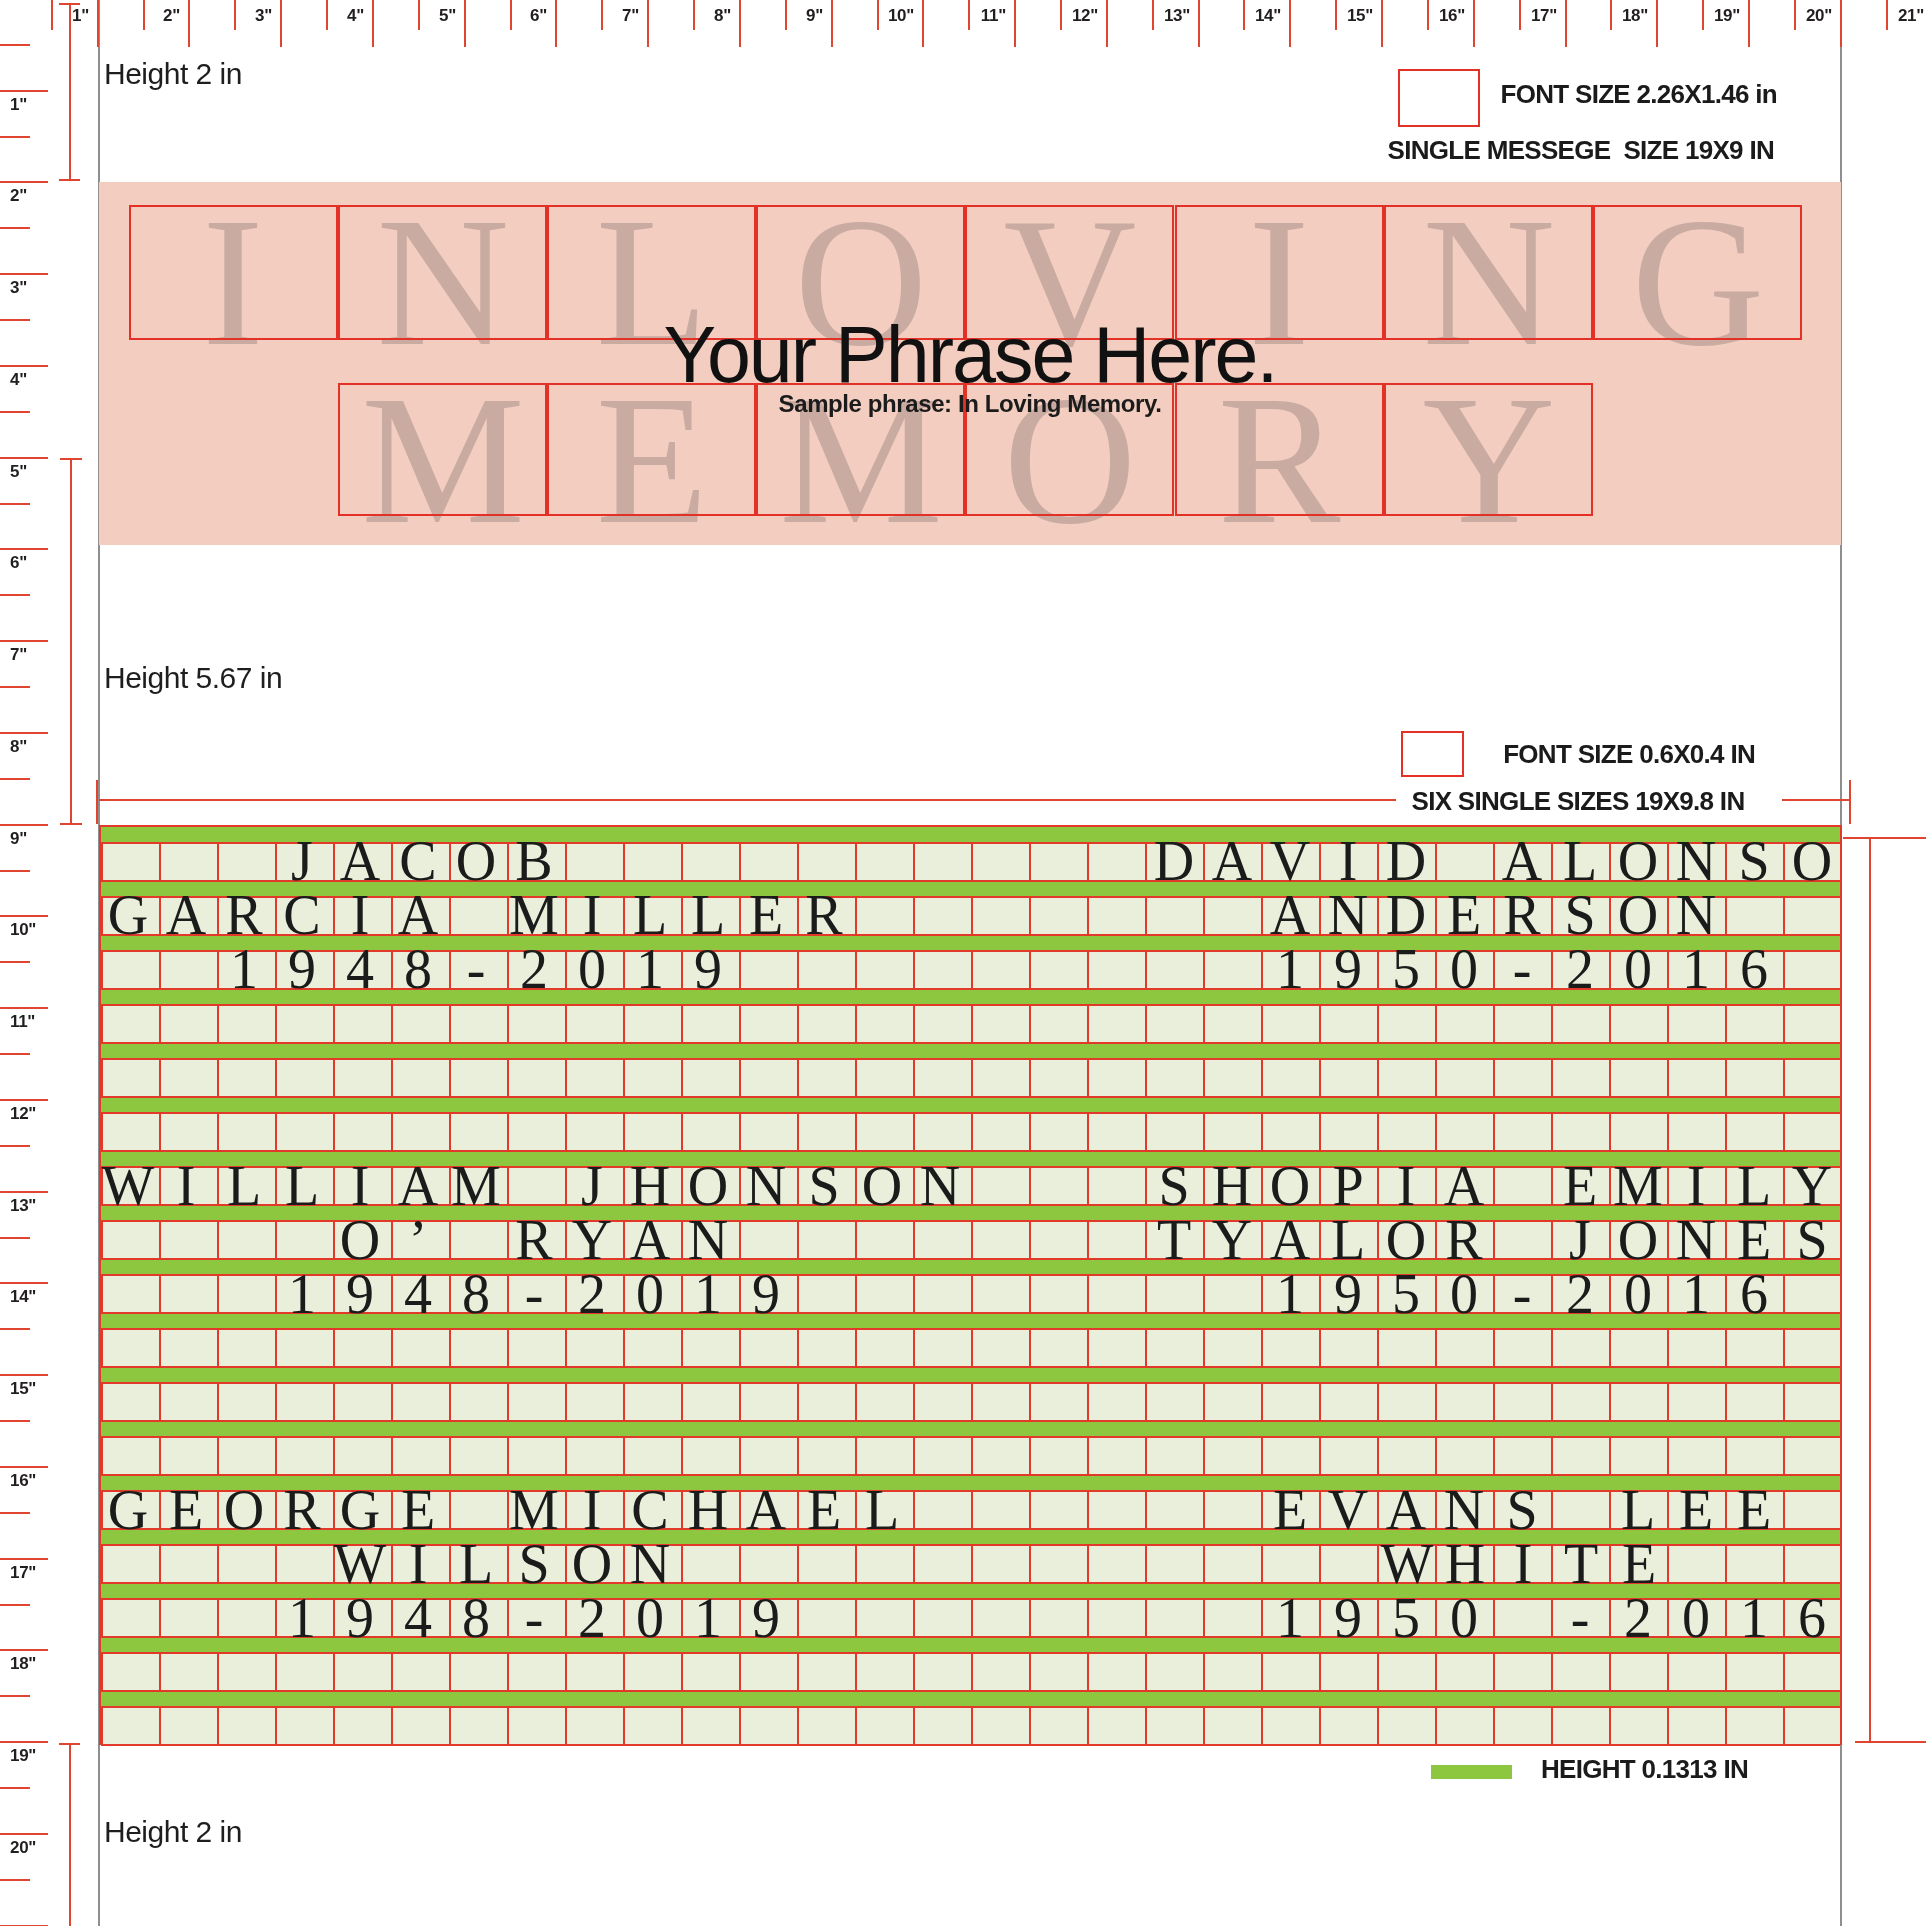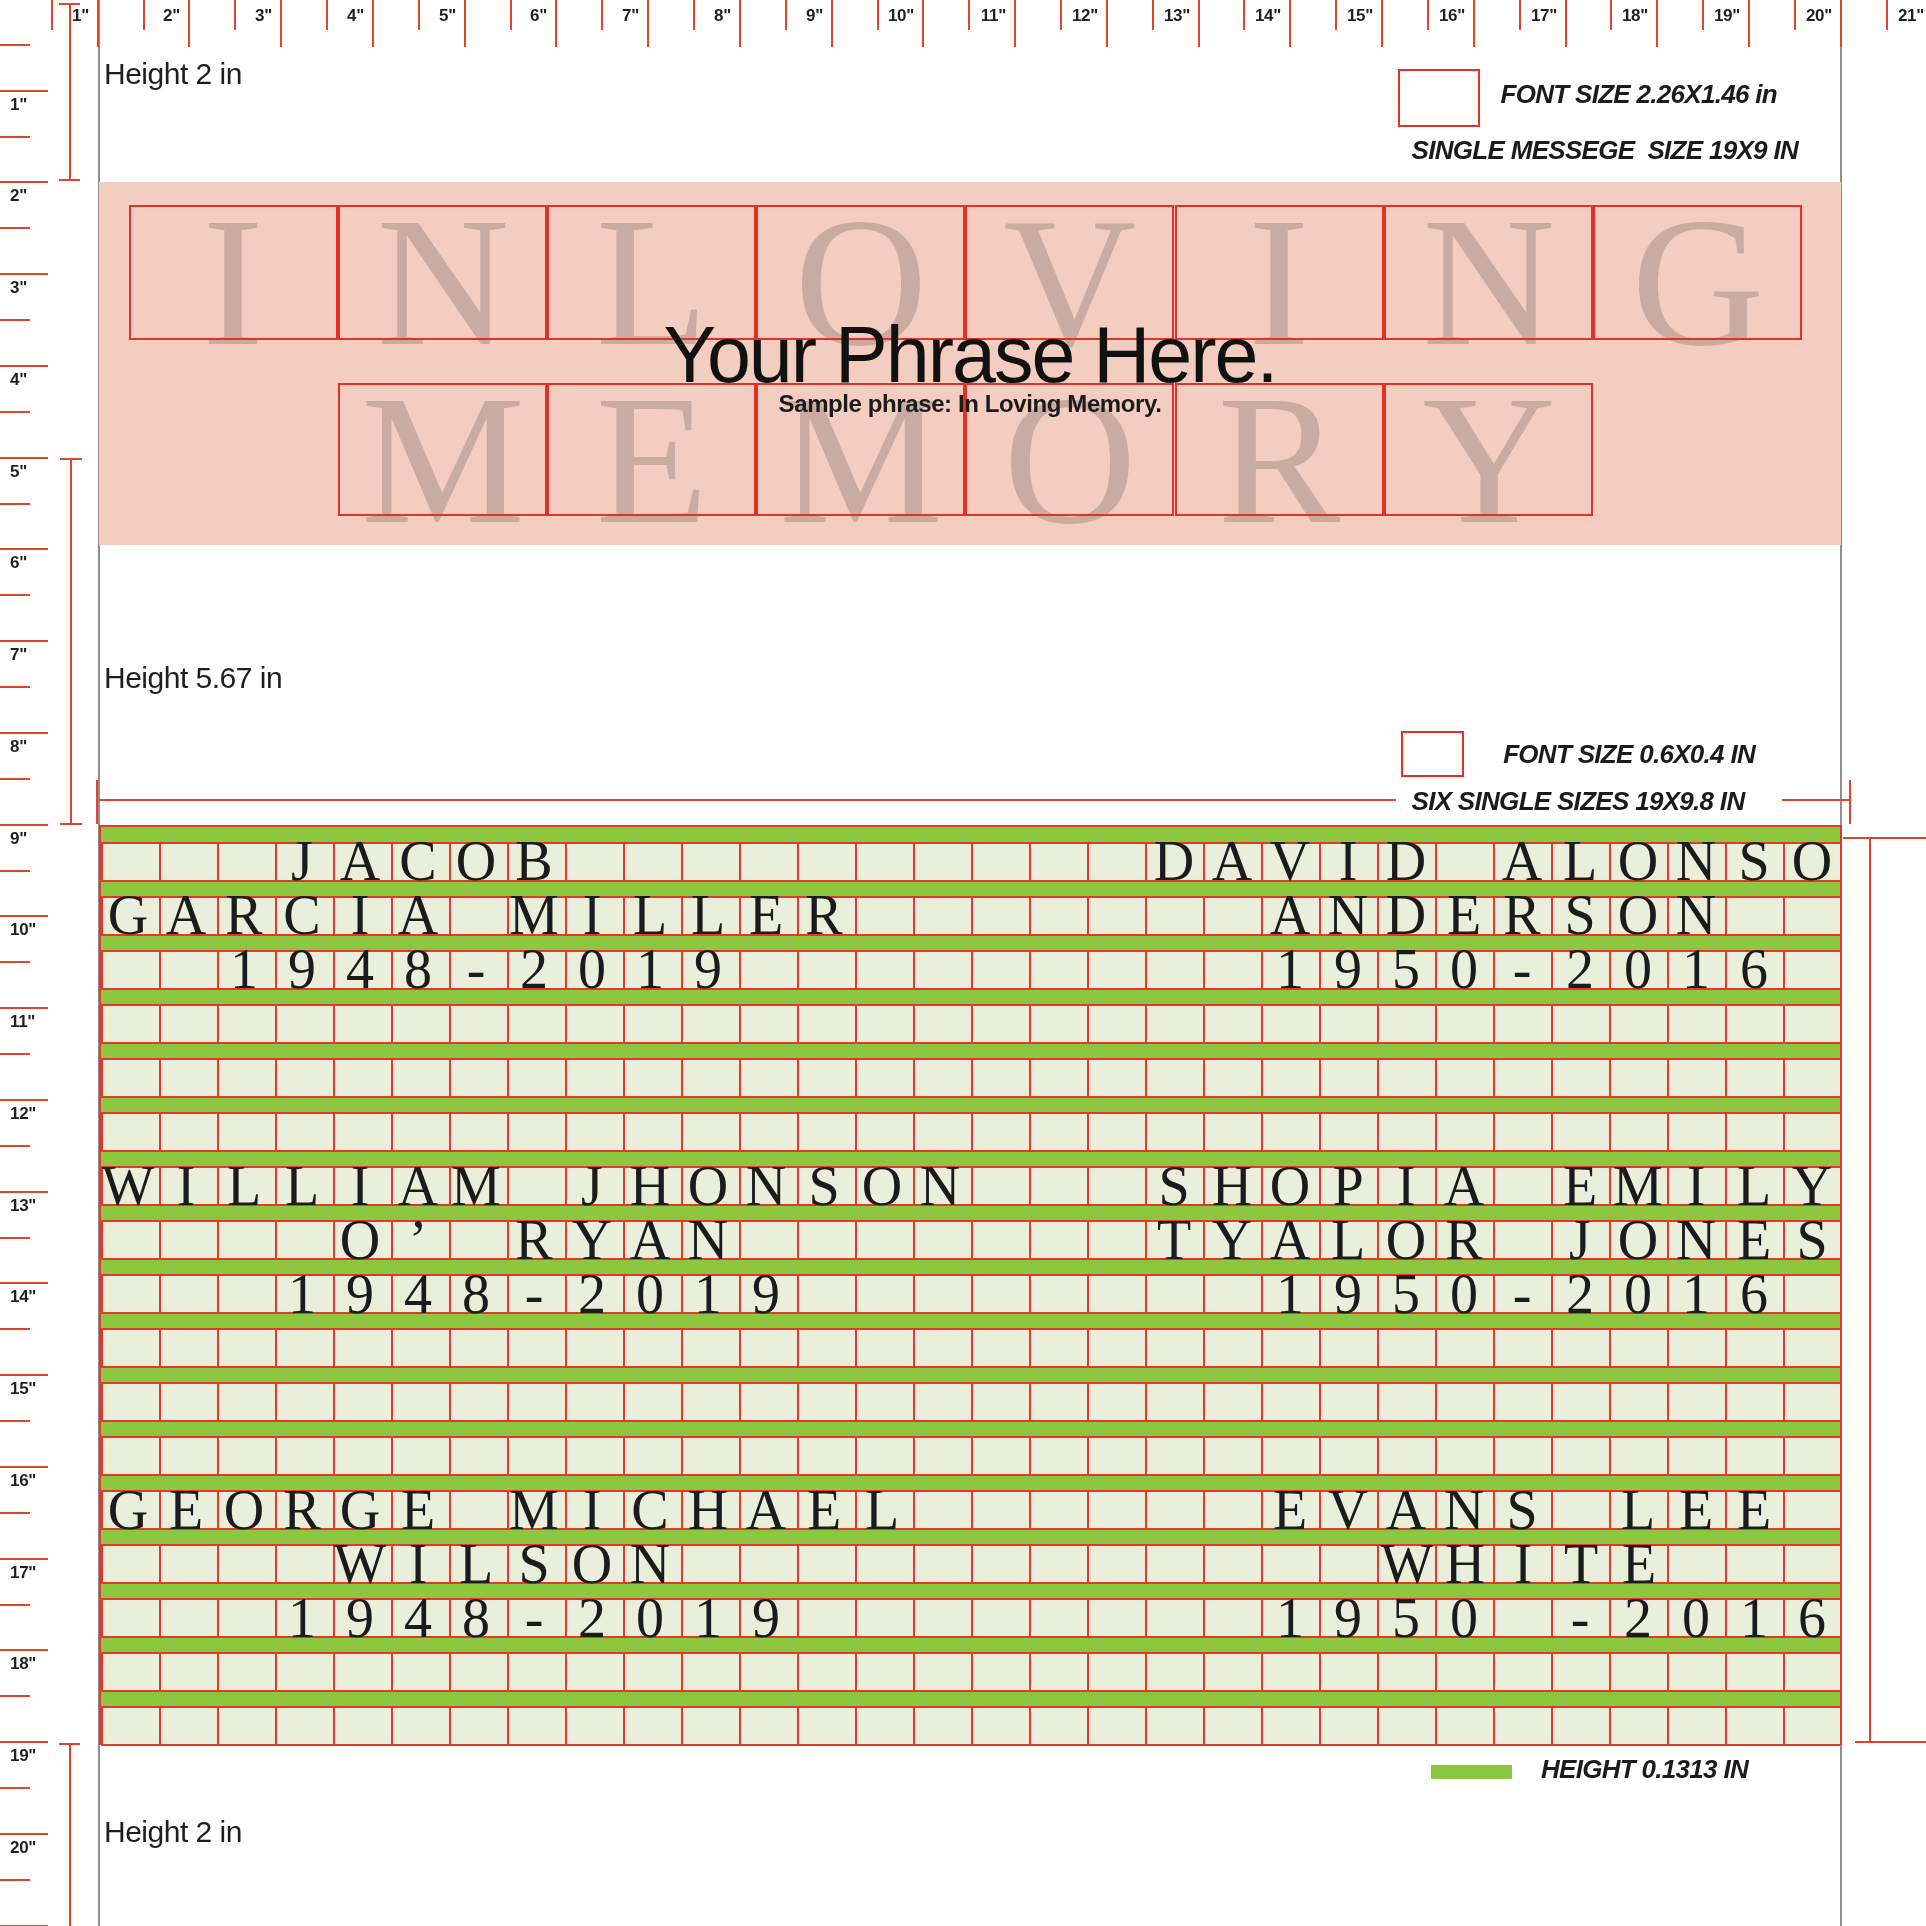--- a/index.html
+++ b/index.html
@@ -10,21 +10,21 @@
   
   .tick{position:absolute;background:#e04531;}
   .tick.v{width:2px;}
   .tick.h{height:2px;}
   .ruler-label{position:absolute;font-size:17px;color:#231f20;font-weight:600;letter-spacing:-0.3px;}
   .edge-line{position:absolute;width:2px;top:0;height:1927px;background:#8f8f8f;}
   
   .brk{position:absolute;background:#e04531;}
   
   .note{position:absolute;color:#1e1e1e;font-size:30px;letter-spacing:-0.5px;}
-  .spec{position:absolute;color:#1b1b1b;font-size:26px;font-weight:700;letter-spacing:-0.7px;white-space:pre;font-style:italic;}
+  .spec{position:absolute;color:#1b1b1b;font-size:26px;font-weight:700;letter-spacing:-0.7px;white-space:pre;}
   .spec.r{transform:translateX(-100%);}
   .swatch{position:absolute;border:2px solid #e33128;background:transparent;}
   
   #banner{position:absolute;left:99px;top:182px;width:1742px;height:363px;background:#f2cdc0;}
   .ghost{position:absolute;transform:translateX(-50%);font-family:"Liberation Serif",serif;
          color:#c9aba2;font-size:184px;line-height:1;}
   .pbox{position:absolute;border:2px solid #e33128;box-sizing:border-box;}
   #phrase{position:absolute;left:970px;top:309px;transform:translateX(-50%);
           font-size:79px;letter-spacing:-2px;color:#111;white-space:nowrap;}
   #sample{position:absolute;left:970px;top:390px;transform:translateX(-50%);
@@ -212,21 +212,21 @@
     <div class="pbox" style="left:756px;top:383px;width:209px;height:133px;"></div>
     <div class="pbox" style="left:965px;top:383px;width:209px;height:133px;"></div>
     <div class="pbox" style="left:1175px;top:383px;width:209px;height:133px;"></div>
     <div class="pbox" style="left:1384px;top:383px;width:209px;height:133px;"></div>
   </div>
 <div id="phrase">Your Phrase Here.</div>
 <div id="sample">Sample phrase: In Loving Memory.</div>
 
 <div class="swatch" style="left:1398px;top:69px;width:78px;height:54px;"></div>
 <div class="spec r" style="left:1777px;top:79px;">FONT SIZE 2.26X1.46 in</div>
-<div class="spec r" style="left:1774px;top:135px;margin-left:24px;">SINGLE MESSEGE  SIZE 19X9 IN</div>
+<div class="spec r" style="left:1774px;top:135px;">SINGLE MESSEGE  SIZE 19X9 IN</div>
 
 <div class="brk" style="left:70px;top:458px;width:2px;height:366px;"></div>
 <div class="brk" style="left:60px;top:458px;width:22px;height:2px;"></div>
 <div class="brk" style="left:60px;top:823px;width:22px;height:2px;"></div>
 <div class="note" style="left:104px;top:661px;">Height 5.67 in</div>
 
 <div class="swatch" style="left:1401px;top:731px;width:59px;height:42px;"></div>
 <div class="spec r" style="left:1755px;top:739px;">FONT SIZE 0.6X0.4 IN</div>
 <div class="redline" style="left:99px;top:799px;width:1297px;height:2px;"></div>
 <div class="redline" style="left:1782px;top:799px;width:68px;height:2px;"></div>

